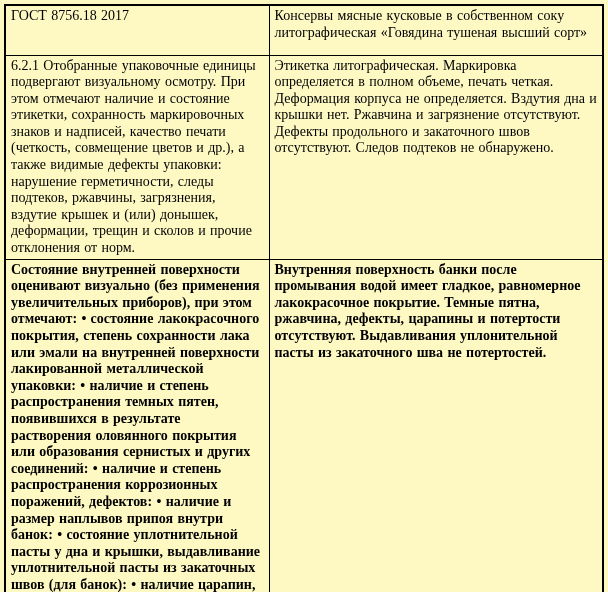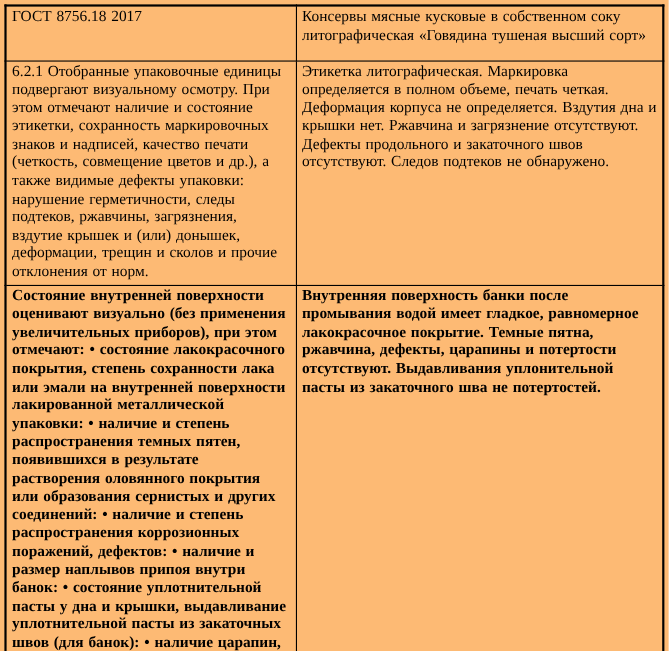--- a/index.html
+++ b/index.html
@@ -4,21 +4,21 @@
 <style>
   html, body {
     margin: 0;
     padding: 0;
     background: #ffffff;
   }
   .page {
     position: relative;
     width: 608px;
     height: 592px;
-    background: #fdba74;
+    background: #fef9c3;
     box-sizing: border-box;
     padding: 4px;
     font-family: "Liberation Serif", "DejaVu Serif", serif;
     color: #000000;
   }
   table.doc-table {
     border-collapse: collapse;
     table-layout: fixed;
     width: 598px;
     border: 2px solid #000000;

